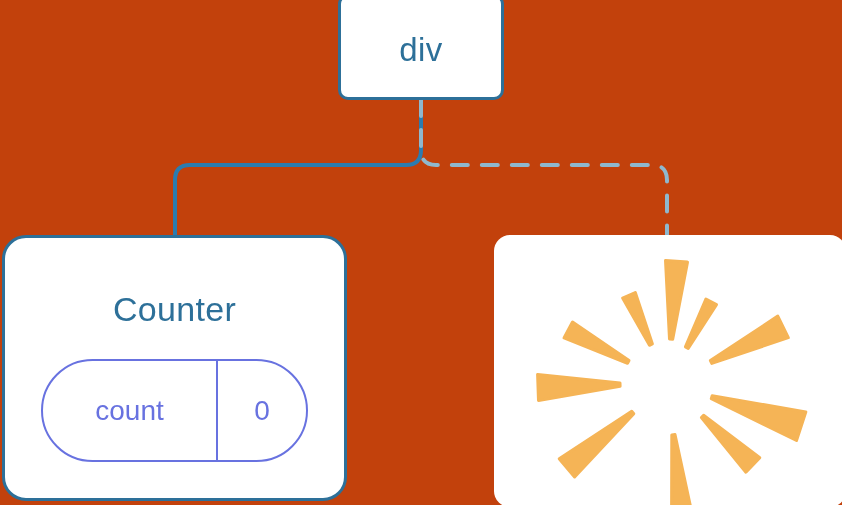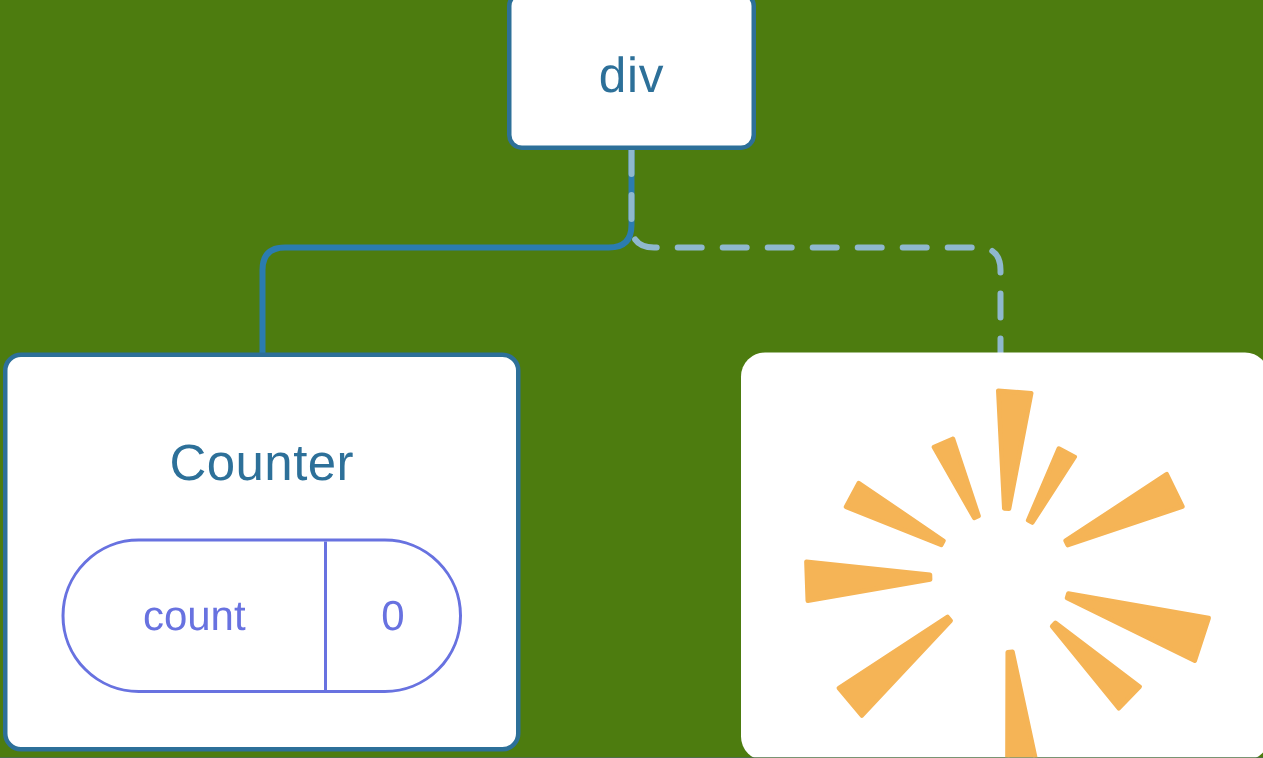--- a/index.html
+++ b/index.html
@@ -7,21 +7,21 @@
     padding: 0;
     background: #4e6972;
   }
   body {
     font-family: "Liberation Sans", sans-serif;
   }
   #stage {
     position: relative;
     width: 842px;
     height: 505px;
-    background: #4d7c0f;
+    background: #c2410c;
     overflow: hidden;
   }
   #wires {
     position: absolute;
     left: 0;
     top: 0;
     width: 842px;
     height: 505px;
     pointer-events: none;
   }
@@ -50,21 +50,21 @@
     line-height: 1;
     padding-top: 4px;
   }
 
   #node-counter {
     left: 2px;
     top: 235px;
     width: 345px;
     height: 266px;
     border: 3px solid #2d7099;
-    border-radius: 12px;
+    border-radius: 24px;
     display: flex;
     flex-direction: column;
     align-items: center;
   }
   #node-counter .node-title {
     color: #2d7099;
     font-size: 34px;
     letter-spacing: 0.3px;
     margin-top: 52px;
   }

